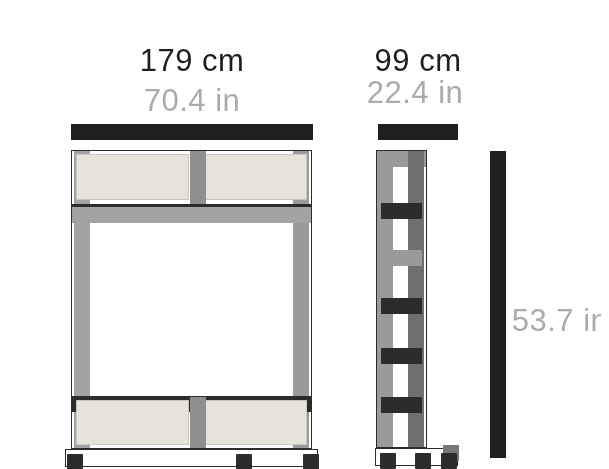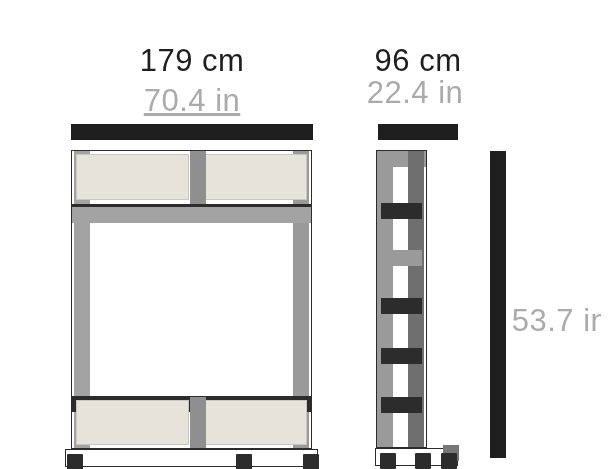--- a/index.html
+++ b/index.html
@@ -71,23 +71,23 @@
   .shelf { position:absolute; left:4px; right:4px; height:1.5px; background:#2c2c2c; }
   .shelf.gray { height:3px; background:#9a9a9a; }
   .notch { position:absolute; width:2px; height:2px; background:#777777; }
 </style>
 </head>
 <body>
 
 <div class="canvas">
 
   <div class="lbl cm" style="left:55px; top:21px; width:242px;">179 cm</div>
-  <div class="lbl in" style="left:55px; top:61px; width:242px;text-decoration:underline;">70.4 in</div>
+  <div class="lbl in" style="left:55px; top:61px; width:242px;">70.4 in</div>
 
-  <div class="lbl cm" style="left:342px; top:21px; width:120px;">96 cm</div>
+  <div class="lbl cm" style="left:342px; top:21px; width:120px;">99 cm</div>
   <div class="lbl in" style="left:339px; top:53px; width:120px;">22.4 in</div>
 
   <div class="lbl in" style="left:483px; top:281px; width:122px;">53.7 in</div>
 
   <div class="hline" style="left:55px; top:108px; width:242px;"></div>
   <div class="hline" style="left:362px; top:108px; width:80px;"></div>
   <div class="vline" style="left:474px; top:135px; height:307px;"></div>
 
   <div class="front">
     <div class="f-gray-left"></div>

